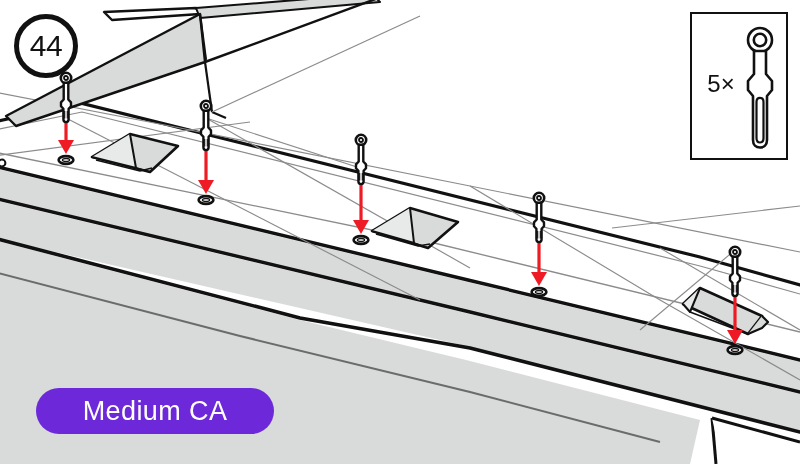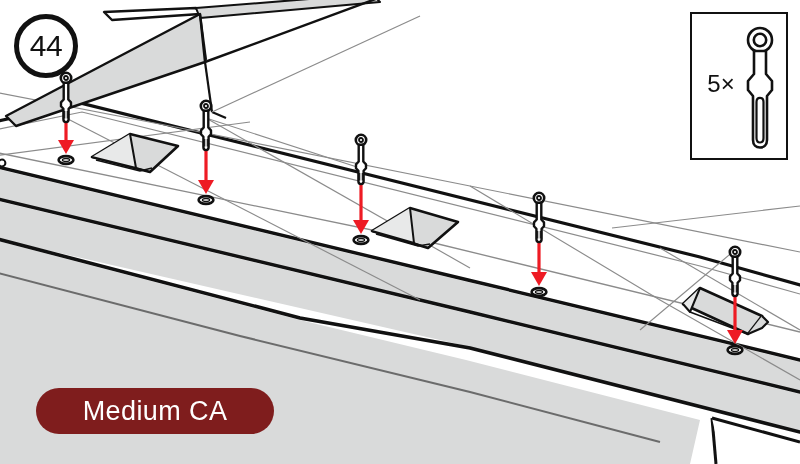--- a/index.html
+++ b/index.html
@@ -31,21 +31,21 @@
   }
   .parts-qty{
     position:absolute;left:8px;top:58px;width:42px;text-align:center;
     font-size:24px;color:#111111;line-height:1;
   }
   .parts-icon{position:absolute;left:46px;top:8px;width:44px;height:130px;}
 
   
   .adhesive-pill{
     position:absolute;left:36px;top:388px;width:238px;height:46px;
-    background:#7f1d1d;border-radius:23px;z-index:6;
+    background:#6d28d9;border-radius:23px;z-index:6;
     display:flex;align-items:center;justify-content:center;
   }
   .adhesive-label{
     color:#ffffff;font-size:27px;line-height:1;letter-spacing:0.4px;
     font-family:"Liberation Sans", sans-serif;
   }
 </style>
 </head>
 <body>
 

